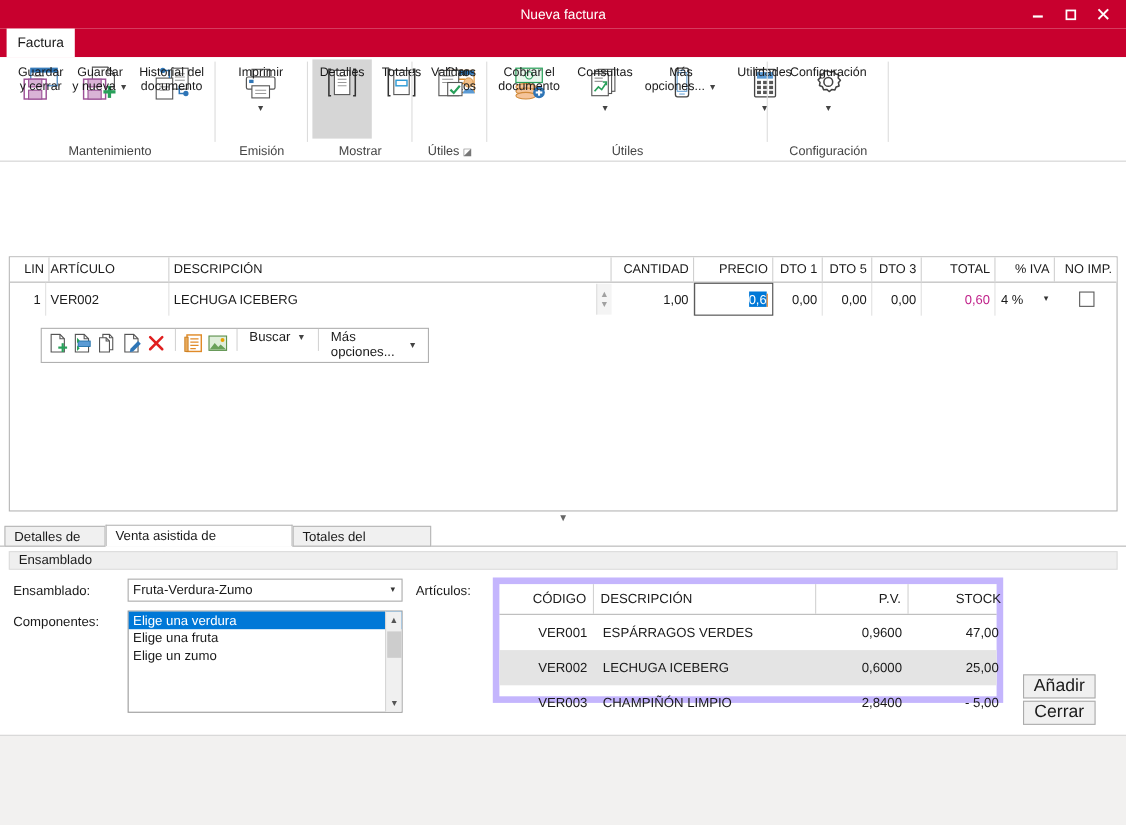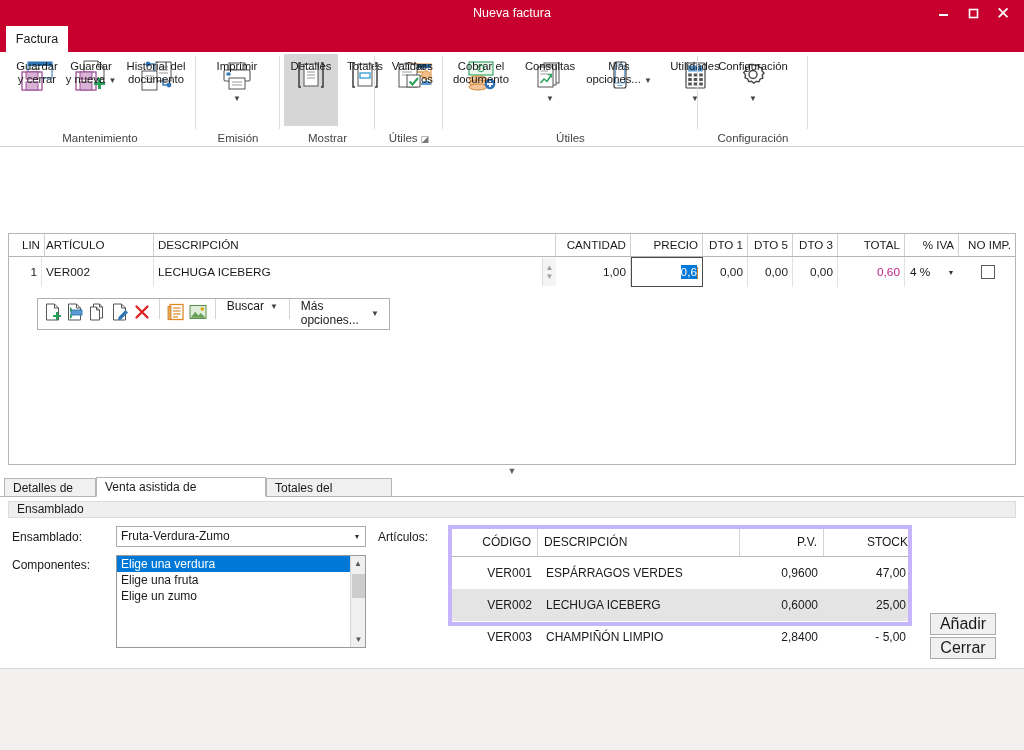--- a/index.html
+++ b/index.html
@@ -140,22 +140,22 @@
     border:1px solid #9a9a9a; background:#fff;
   }
   .lbitem { height:16px; line-height:16px; font-size:12px; padding-left:4px; cursor:default; }
   .lbitem.sel { background:#0078d7; color:#fff; }
   .lbscroll { position:absolute; right:0; top:0; width:15px; height:91px; background:#f0f0f0; border-left:1px solid #d6d6d6; }
   .lbscroll .ar { height:15px; display:flex; align-items:center; justify-content:center; font-size:8px; color:#555; }
   .lbscroll .thumb { position:absolute; left:1px; top:18px; width:13px; height:24px; background:#cdcdcd; }
 
   
   .arttbl {
-    position:absolute; left:448px; top:525px; width:464px; height:101px;
-    border:4px solid #c4b5fd; background:#fff;
+    position:absolute; left:448px; top:525px; width:464px; height:114px;
+    border:6px solid #c4b5fd; background:#fff;
   }
   .ahead { position:absolute; left:0; top:0; height:28px; width:100%; border-bottom:1px solid #b9b9b9; }
   .ah { position:absolute; top:0; height:27px; line-height:27px; font-size:12px; padding:0 6px; border-right:1px solid #d2d2d2; white-space:nowrap; }
   .ah.r { text-align:right; }
   .arow { position:absolute; left:0; width:100%; height:32px; }
   .arow.alt { background:#e4e4e4; }
   .ac { position:absolute; top:0; height:32px; line-height:32px; font-size:12px; padding:0 6px; white-space:nowrap; }
   .ac.r { text-align:right; }
 
   .sbtn {

